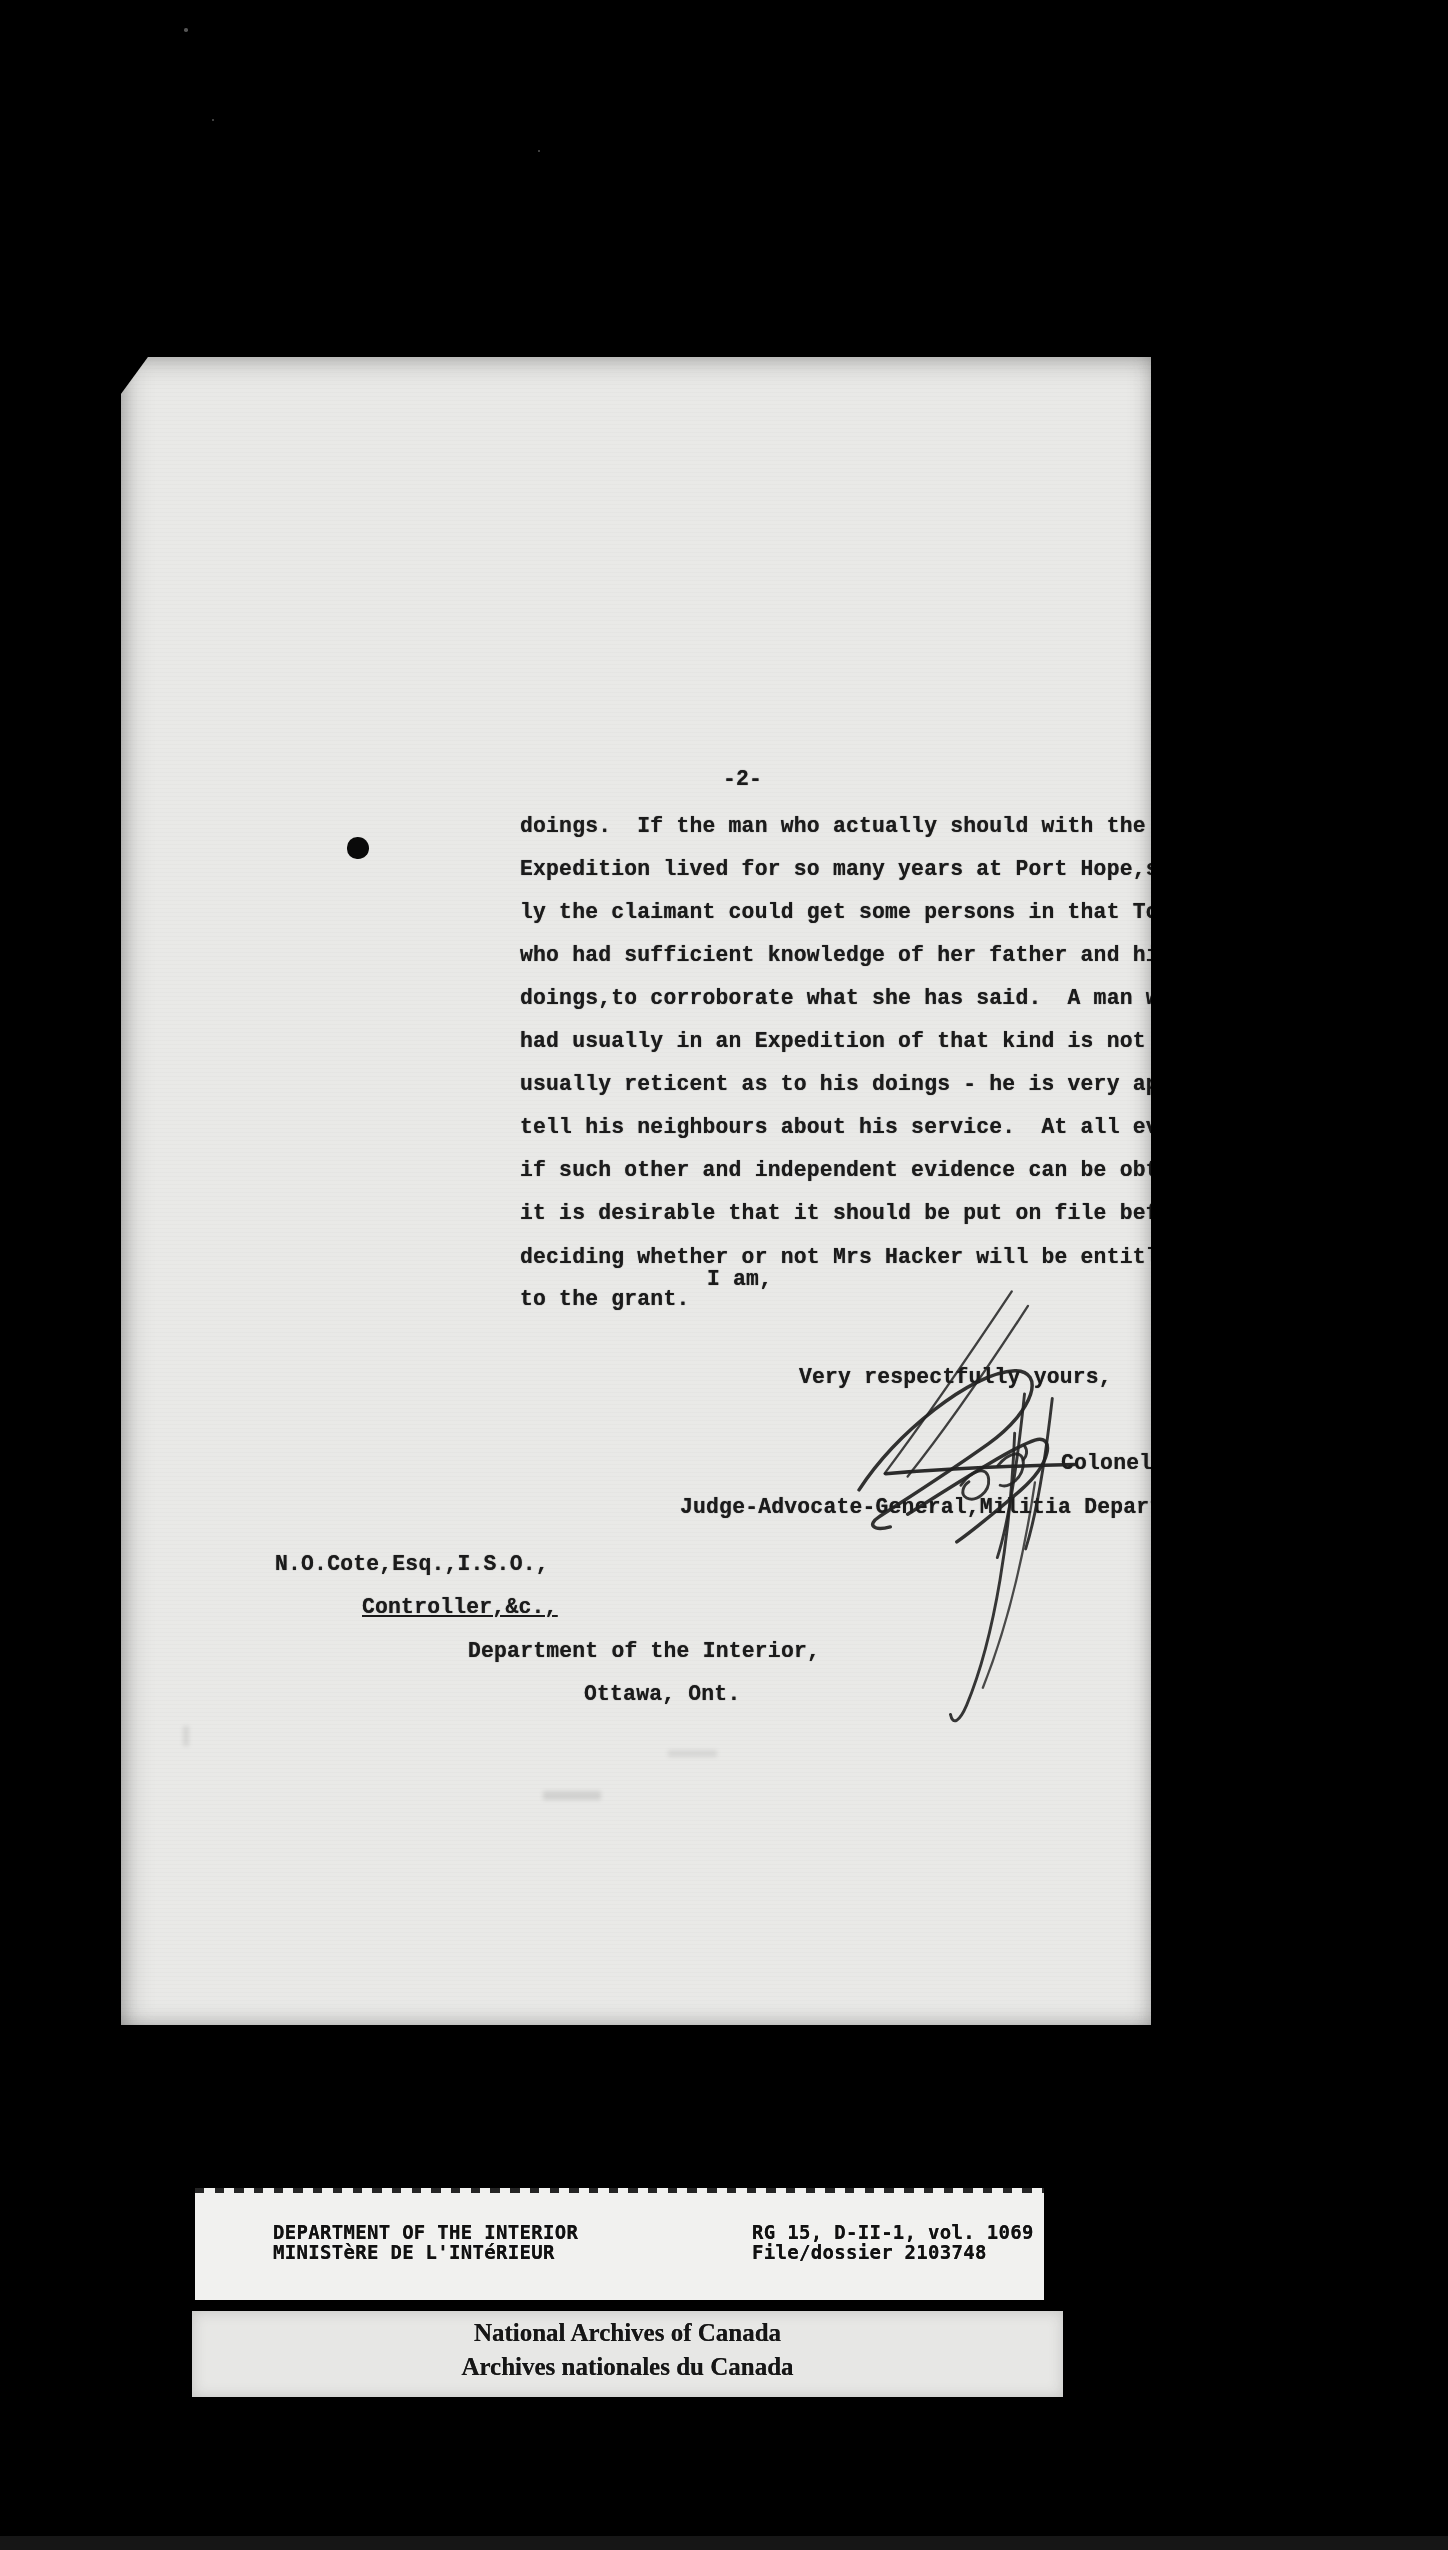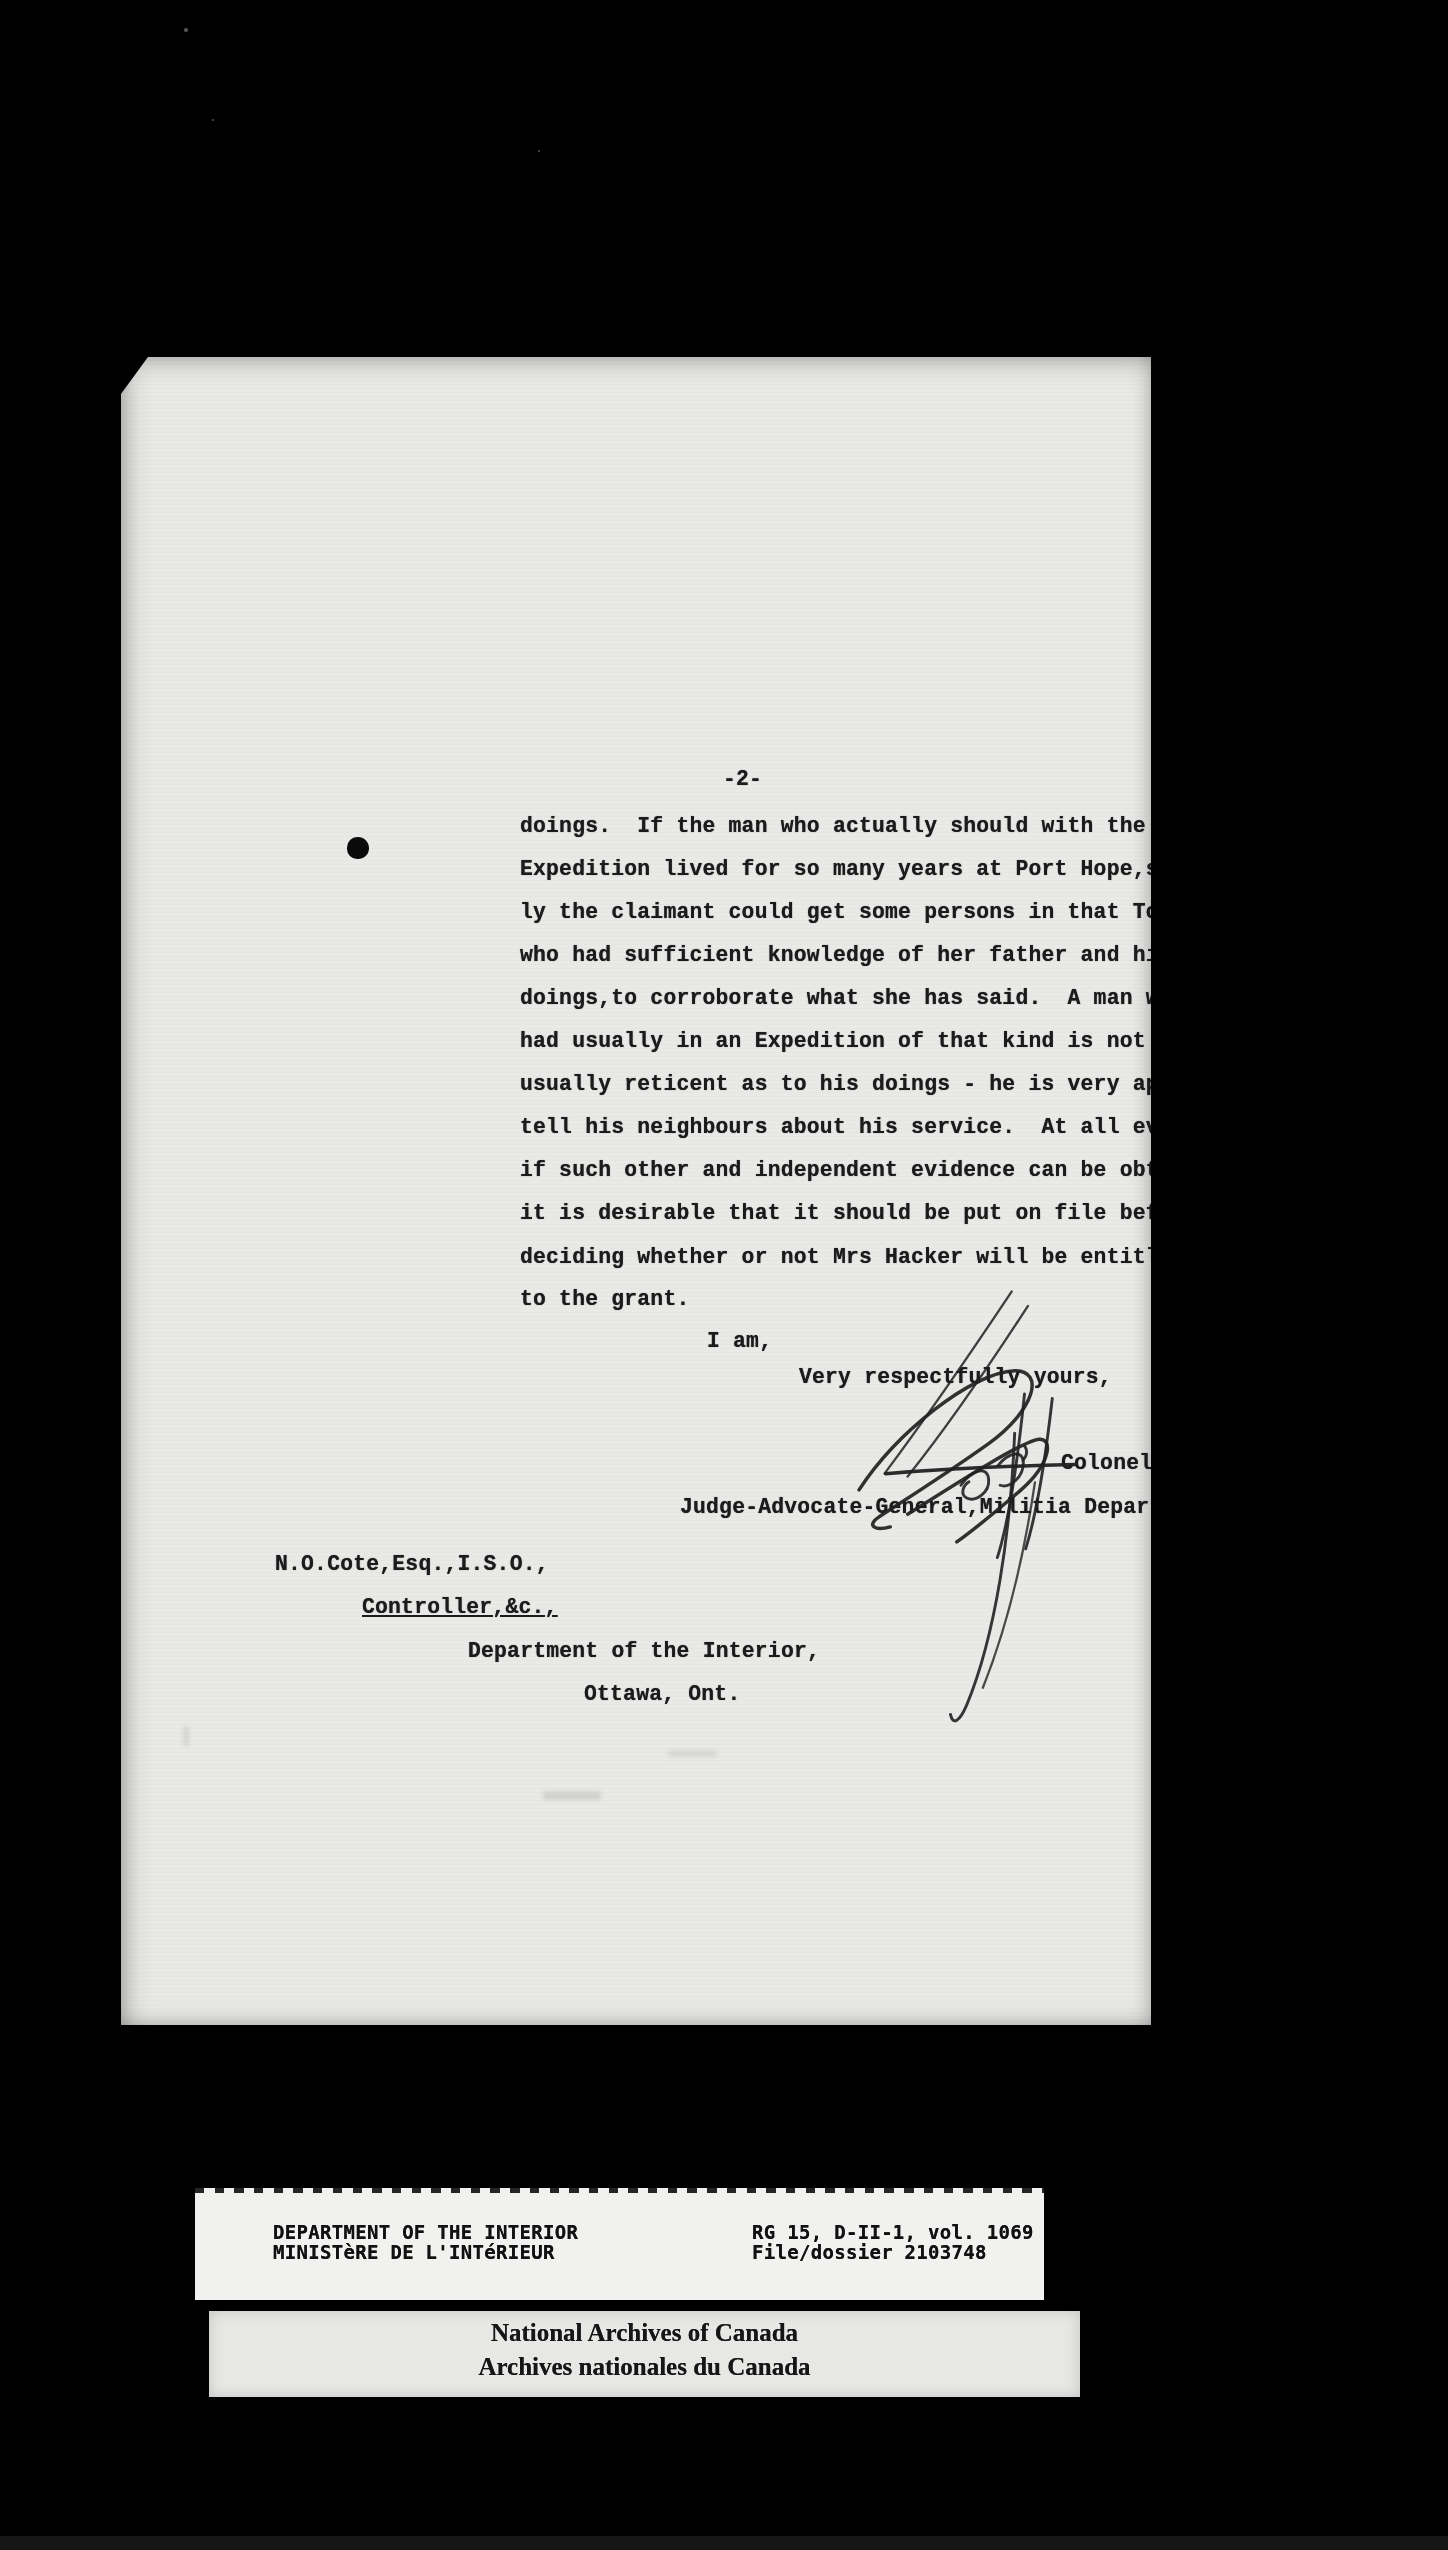--- a/index.html
+++ b/index.html
@@ -54,21 +54,20 @@
     font-weight:700;font-size:19px;line-height:20px;
     color:#111;letter-spacing:0.3px;white-space:pre;
     text-shadow:0 0 0.6px rgba(0,0,0,.8);
     margin-left:32px;
   }
   
   .label2{
     position:absolute;left:192px;top:2311px;width:871px;height:86px;
     background:#e7e7e5;
     box-shadow:inset 0 0 14px rgba(90,90,90,.25);
-    margin-left:17px;
   }
   .serif-line{
     position:absolute;left:0;width:100%;
     text-align:center;
     font-family:"Liberation Serif", serif;
     font-weight:700;font-size:25px;color:#161616;
     text-shadow:0 0 0.6px rgba(0,0,0,.75);
     white-space:pre;
   }
   .bottom-strip{
@@ -90,21 +89,21 @@
   <div class="typed" style="left:399px;top:586px;">who had sufficient knowledge of her father and his</div>
   <div class="typed" style="left:399px;top:629px;">doings,to corroborate what she has said.  A man who</div>
   <div class="typed" style="left:399px;top:672px;">had usually in an Expedition of that kind is not</div>
   <div class="typed" style="left:399px;top:715px;">usually reticent as to his doings - he is very apt to</div>
   <div class="typed" style="left:399px;top:758px;">tell his neighbours about his service.  At all events,</div>
   <div class="typed" style="left:399px;top:801px;">if such other and independent evidence can be obtained</div>
   <div class="typed" style="left:399px;top:844px;">it is desirable that it should be put on file before</div>
   <div class="typed" style="left:399px;top:888px;">deciding whether or not Mrs Hacker will be entitled</div>
   <div class="typed" style="left:399px;top:930px;">to the grant.</div>
 
-  <div class="typed" style="left:586px;top:972px;">I am,</div>
+  <div class="typed" style="left:586px;top:910px;">I am,</div>
   <div class="typed" style="left:678px;top:1008px;">Very respectfully yours,</div>
   <div class="typed" style="left:940px;top:1094px;">Colonel,</div>
   <div class="typed" style="left:559px;top:1138px;">Judge-Advocate-General,Militia Department.</div>
 
   <div class="typed" style="left:154px;top:1195px;">N.O.Cote,Esq.,I.S.O.,</div>
   <div class="typed" style="left:241px;top:1238px;text-decoration:underline;">Controller,&amp;c.,</div>
   <div class="typed" style="left:347px;top:1282px;">Department of the Interior,</div>
   <div class="typed" style="left:463px;top:1325px;">Ottawa, Ont.</div>
 
   <div class="ink-dot"></div>

